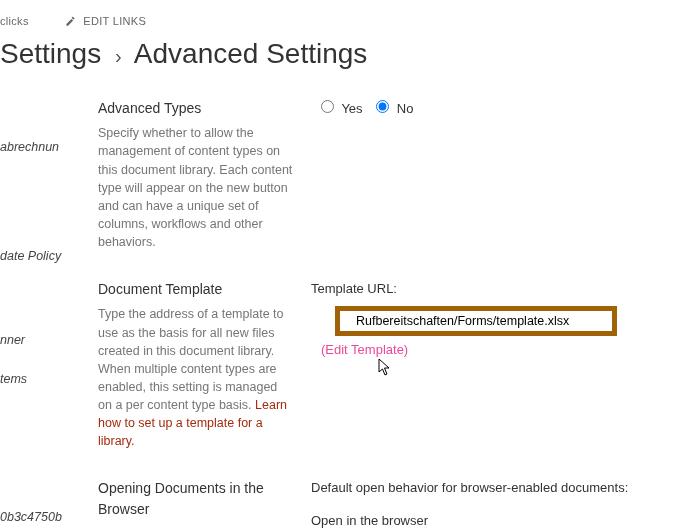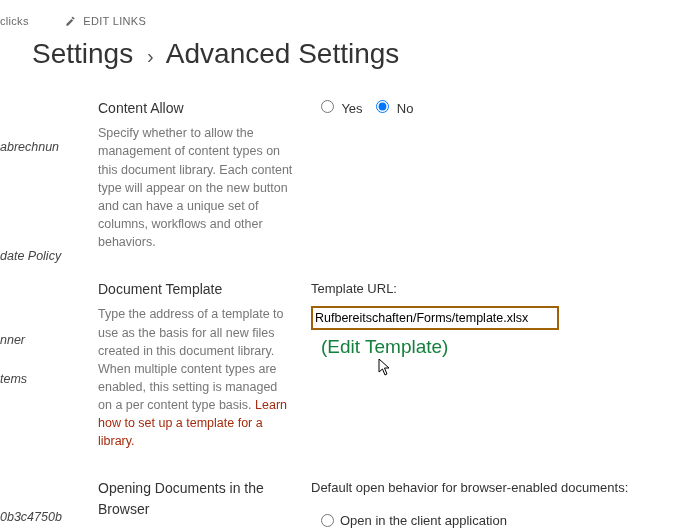--- a/index.html
+++ b/index.html
@@ -24,21 +24,21 @@
   .top-nav svg { vertical-align: -2px; margin-right: 4px; }
   .page-title-row {
     position: absolute;
     left: 0;
     top: 38px;
     font-size: 28px;
     font-weight: 200;
     color: #333;
     font-family: "Segoe UI Light", "Segoe UI", Arial, sans-serif;
   }
-  .page-title-row .crumb { cursor: pointer; padding-left: 32px; }
+  .page-title-row .crumb { cursor: pointer; }
   .page-title-row .sep { padding: 0 6px; font-size: 20px; color: #555; }
   .left-nav {
     position: absolute;
     left: 0;
     top: 140px;
     width: 70px;
     font-size: 12.5px;
     color: #444;
     font-style: italic;
   }
@@ -81,26 +81,26 @@
     margin-bottom: 18px;
     font-size: 13px;
     color: #333;
   }
   .radio-row { margin-bottom: 6px; display: flex; align-items: center; }
   .radio-row input { margin: 0 6px 0 10px; }
   .radio-inline input { margin: 0 4px 0 10px; }
   .tmpl-input {
     width: 240px;
     font-size: 12.5px;
-    padding: 3px 2px;
-    border: 2px solid #a16207;
-    margin: 0 0 6px 0;
+    padding: 3px 16px;
+    border: 5px solid #a16207;
+    margin: 0 0 6px 24px;
     font-family: inherit;
   }
-  .edit-link { color: #15803d; font-size: 19px; margin-left: 10px; cursor: pointer; }
+  .edit-link { color: #ec4899; font-size: 13px; margin-left: 10px; cursor: pointer; }
   .cursor {
     position: absolute;
     left: 378px;
     top: 358px;
     pointer-events: none;
   }
 </style>
 </head>
 <body>
 
@@ -129,21 +129,21 @@
   <div style="height:20px;"></div>
   <div>nner</div>
   <div>tems</div>
   <div class="last">0b3c4750b</div>
 </div>
 
 <div class="content">
 
   <div class="section">
     <div class="section-desc">
-      <h3>Content Allow</h3>
+      <h3>Advanced Types</h3>
       <span>Specify whether to allow the management of content types on this document library. Each content type will appear on the new button and can have a unique set of columns, workflows and other behaviors.</span>
     </div>
     <div class="section-controls">
       <span class="radio-inline">
         <input type="radio" name="ct" style="">
         <span>Yes</span>
         <input type="radio" name="ct" checked="" style="">
         <span>No</span>
       </span>
     </div>
@@ -163,24 +163,20 @@
   </div>
 
   <div class="section" style="margin-top:14px;">
     <div class="section-desc">
       <h3>Opening Documents in the Browser</h3>
       <span>Specify whether browser-enabled documents should be opened in the client or browser by default when a user clicks on them. If the client application is unavailable, the document will always be opened in the browser.</span>
     </div>
     <div class="section-controls">
       <span class="ctrl-label" style="">Default open behavior for browser-enabled documents:</span>
       <div class="radio-row">
-        <input type="radio" name="ob" style="">
-        <span>Open in the client application</span>
-      </div>
-      <div class="radio-row">
 
         <span>Open in the browser</span>
       </div>
 
     </div>
   </div>
 
 </div>
 
 <div class="cursor">

